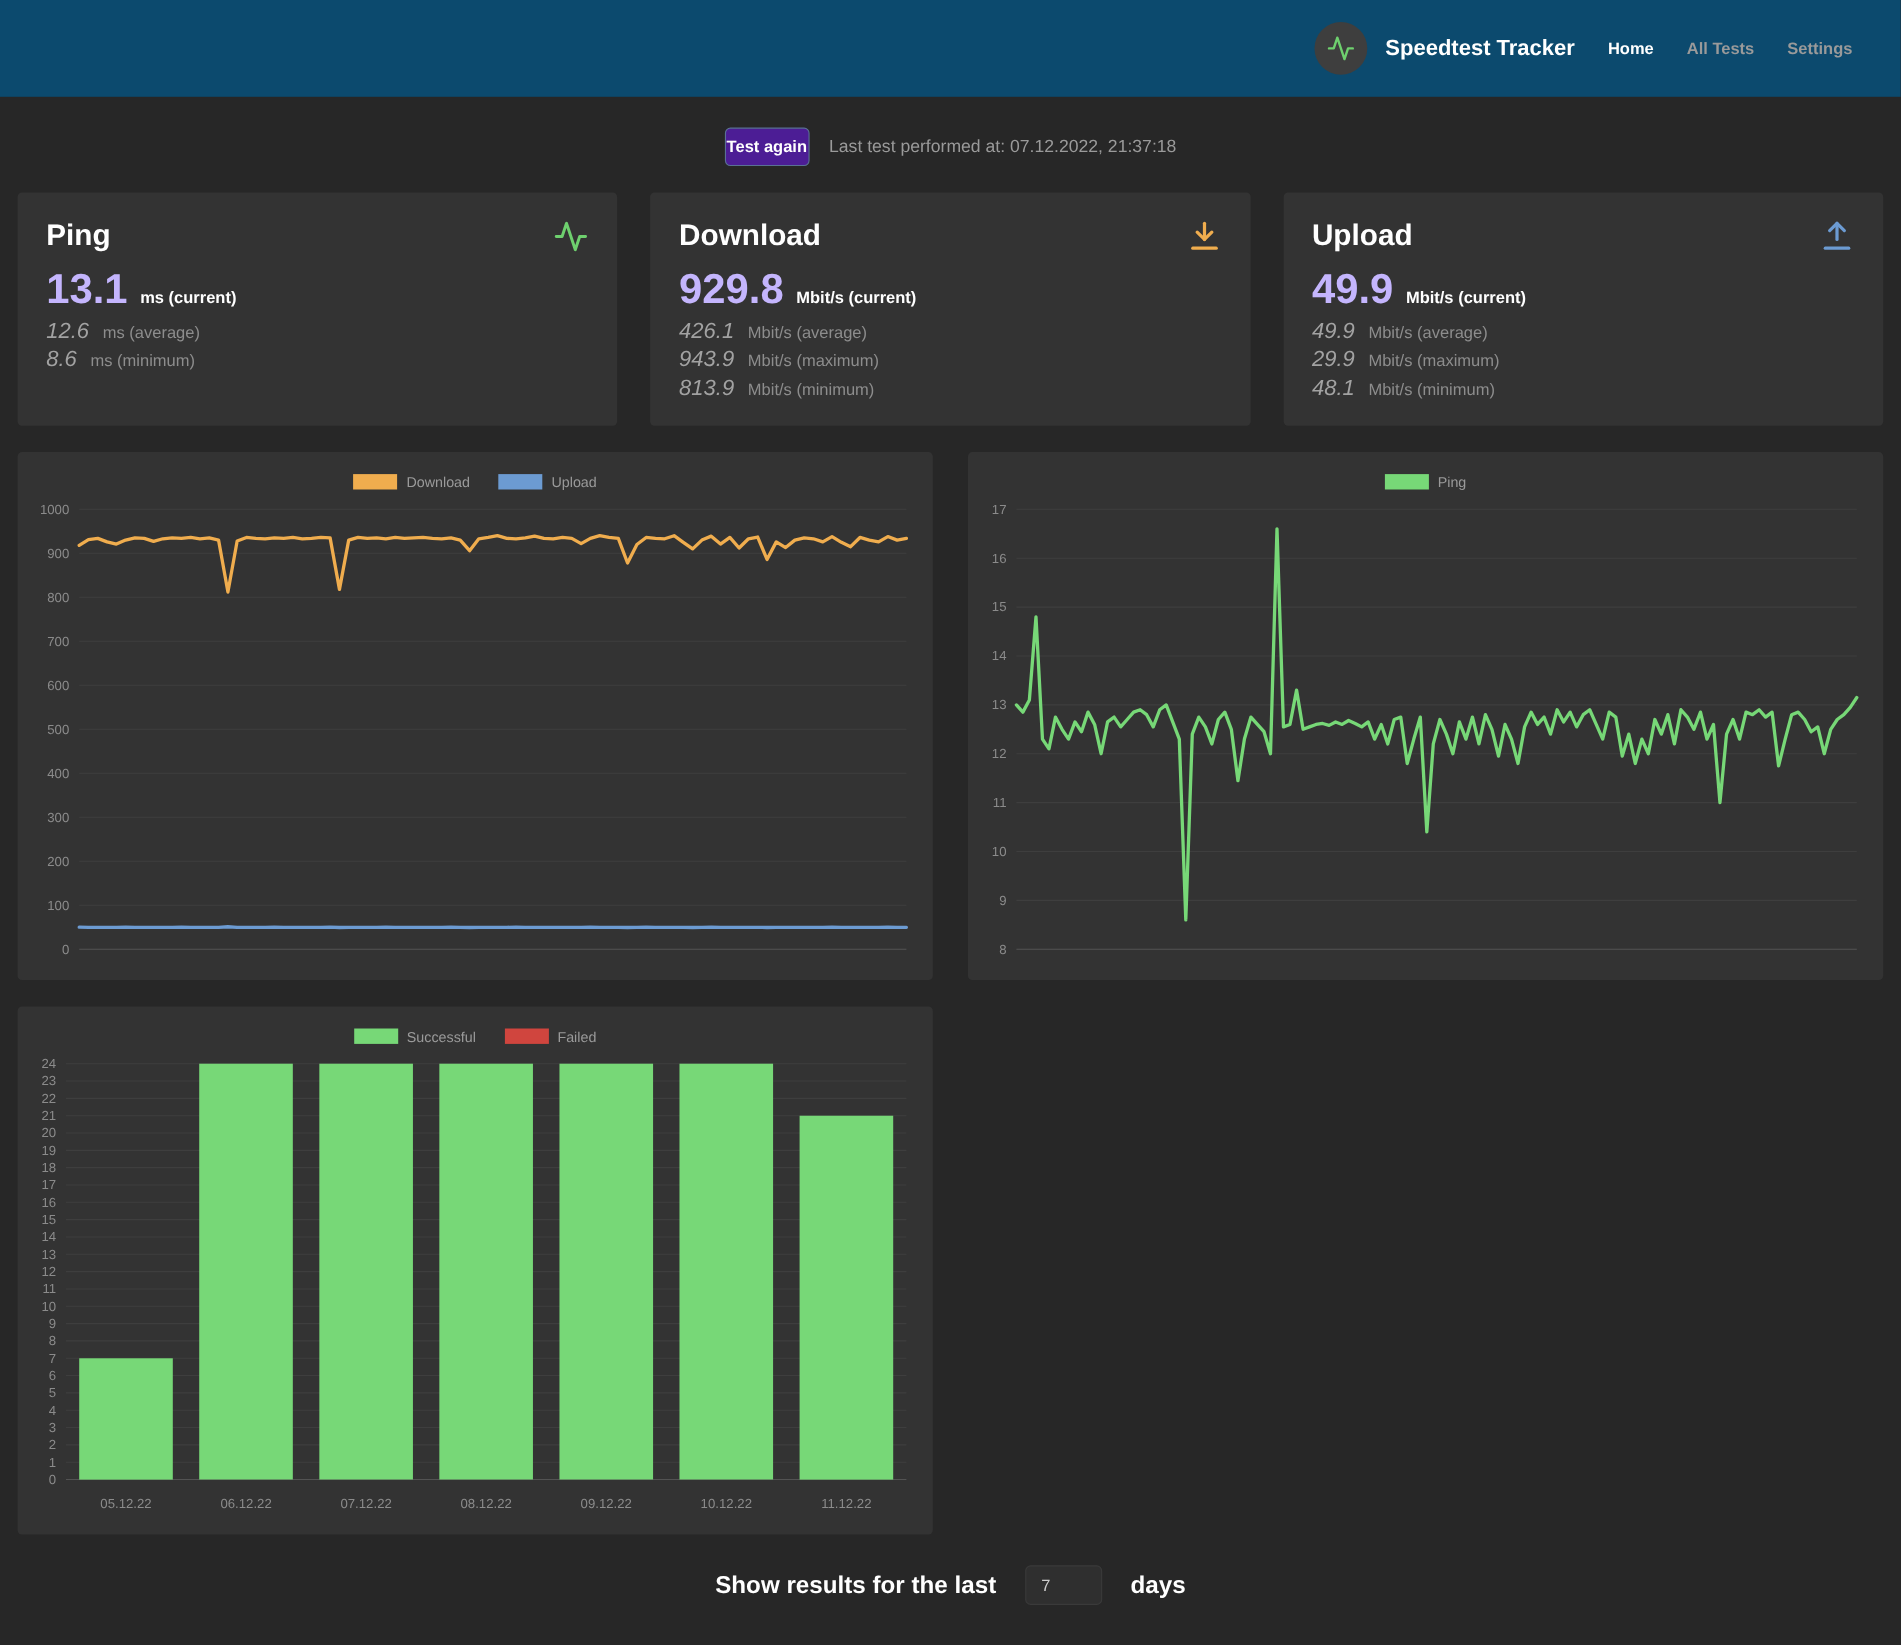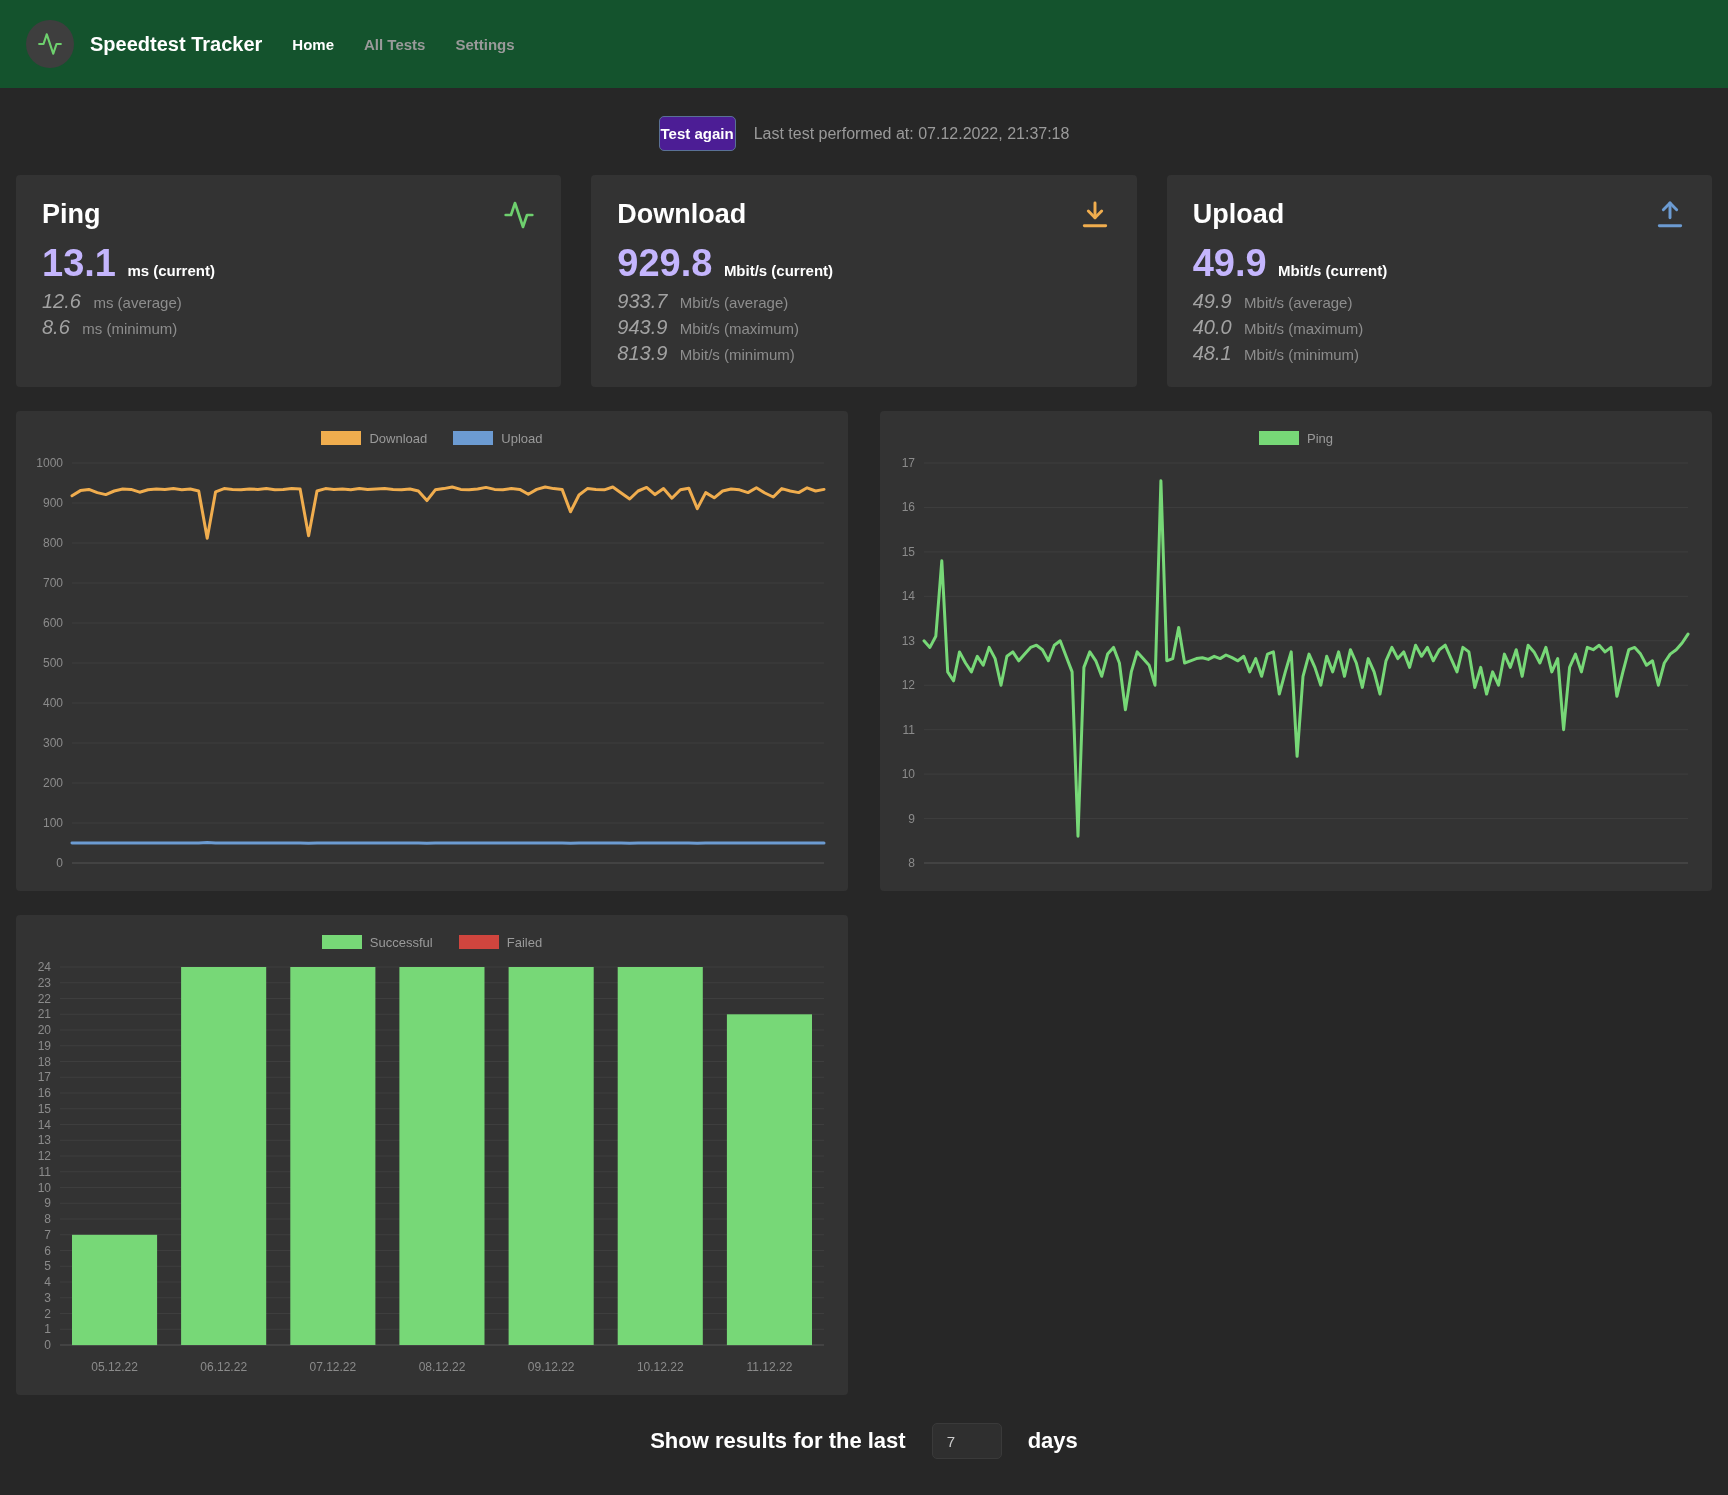--- a/index.html
+++ b/index.html
@@ -7,23 +7,23 @@
   body {
     margin: 0;
     width: 1728px;
     min-height: 1495px;
     background: #272727;
     font-family: "Liberation Sans", "DejaVu Sans", sans-serif;
     color: #fff;
   }
   
   .app-header {
-    height: 88px; background: #14532d;
-    display: flex; align-items: center; justify-content: flex-start;
-    padding: 0 26px;
+    height: 88px; background: #0c4a6e;
+    display: flex; align-items: center; justify-content: flex-end;
+    padding: 0 44px;
   }
   .brand { display: flex; align-items: center; }
   .logo-circle {
     width: 48px; height: 48px; border-radius: 50%;
     background: #3e3e3e; display: flex; align-items: center; justify-content: center;
   }
   .brand-title { margin-left: 16px; font-size: 20px; font-weight: bold; color: #fff; }
   .nav { display: flex; align-items: center; }
   .nav a { margin-left: 30px; font-size: 15px; color: #9a9a9a; text-decoration: none; font-weight: 600; cursor: pointer; }
   .nav a.active { color: #ffffff; }
@@ -118,21 +118,21 @@
         <line x1="12" y1="3" x2="12" y2="14"></line>
         <polyline points="7 9 12 14 17 9"></polyline>
         <line x1="4" y1="20" x2="20" y2="20"></line>
       </svg>
     </div>
     <div class="big-row">
       <span class="big-value">929.8</span>
       <span class="big-unit">Mbit/s (current)</span>
     </div>
     <div class="stat-row">
-      <span class="stat-value">933.7</span>
+      <span class="stat-value">426.1</span>
       <span class="stat-label">Mbit/s (average)</span>
     </div>
     <div class="stat-row">
       <span class="stat-value">943.9</span>
       <span class="stat-label">Mbit/s (maximum)</span>
     </div>
     <div class="stat-row">
       <span class="stat-value">813.9</span>
       <span class="stat-label">Mbit/s (minimum)</span>
     </div>
@@ -149,21 +149,21 @@
     </div>
     <div class="big-row">
       <span class="big-value">49.9</span>
       <span class="big-unit">Mbit/s (current)</span>
     </div>
     <div class="stat-row">
       <span class="stat-value">49.9</span>
       <span class="stat-label">Mbit/s (average)</span>
     </div>
     <div class="stat-row">
-      <span class="stat-value">40.0</span>
+      <span class="stat-value">29.9</span>
       <span class="stat-label">Mbit/s (maximum)</span>
     </div>
     <div class="stat-row">
       <span class="stat-value">48.1</span>
       <span class="stat-label">Mbit/s (minimum)</span>
     </div>
   </div>
 
 </div>
 

